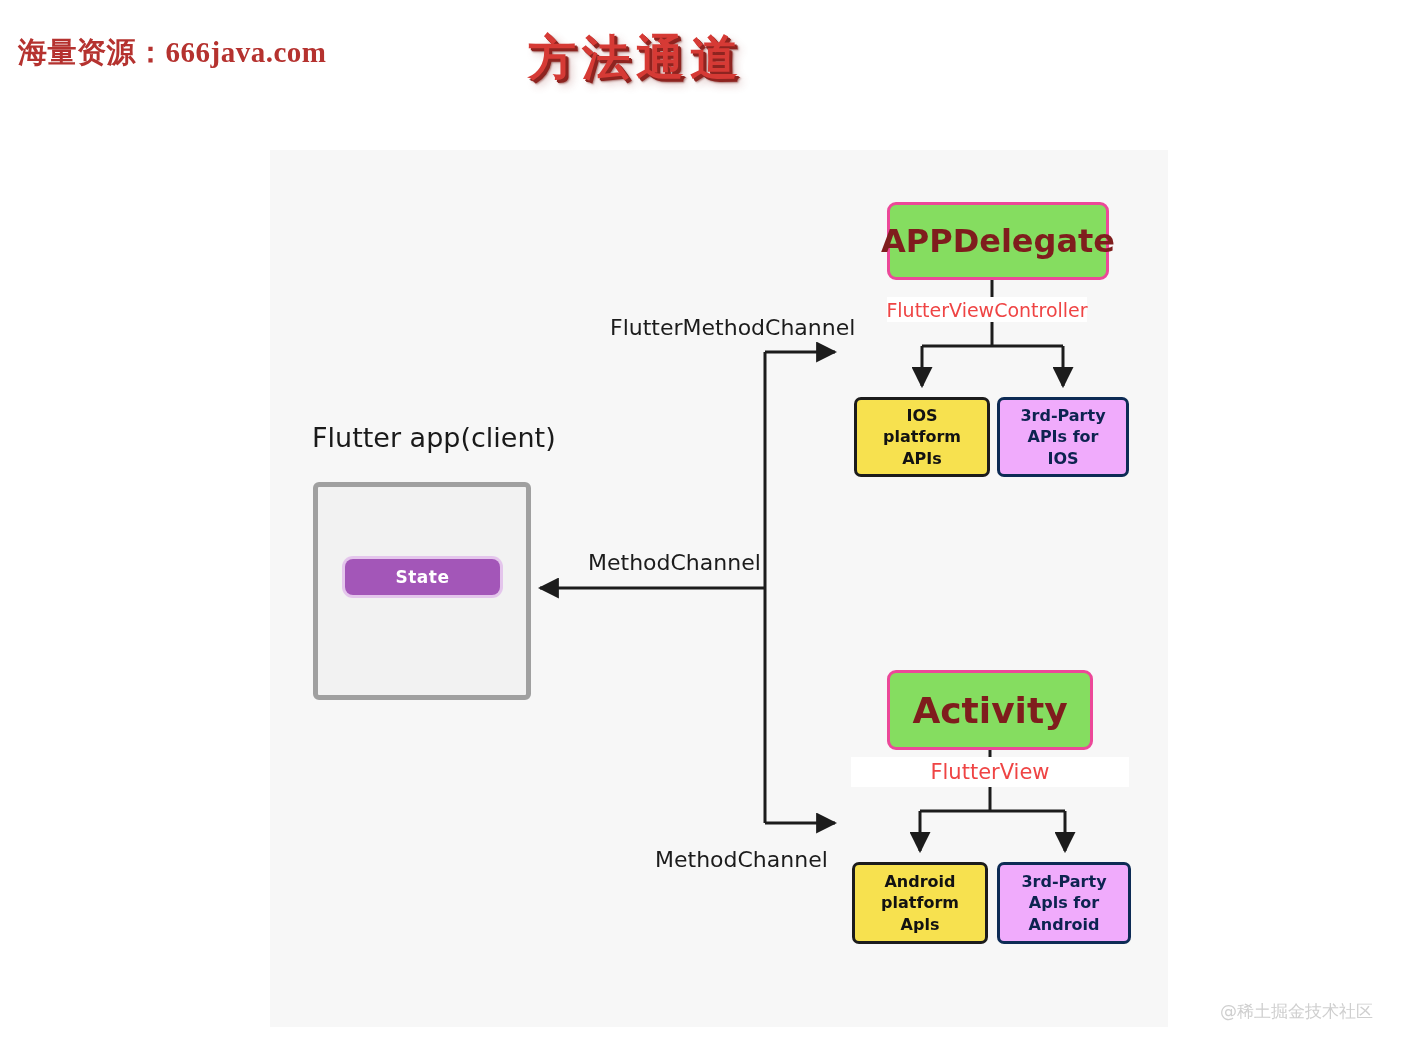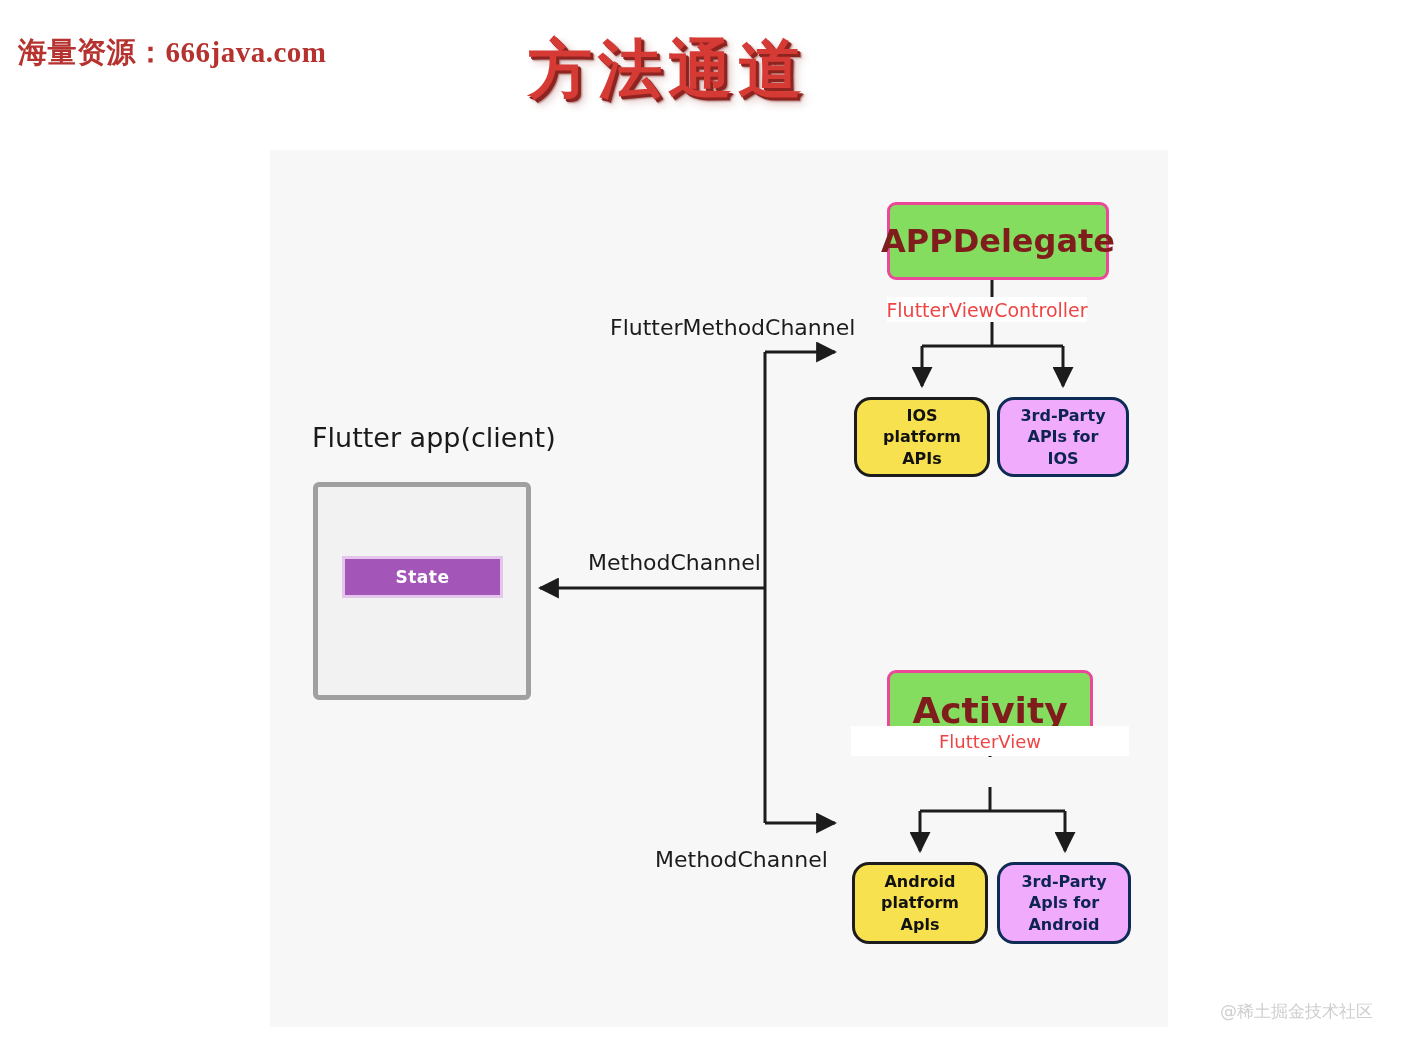--- a/index.html
+++ b/index.html
@@ -26,21 +26,21 @@
     font-weight: bold;
     color: #b5322f;
     letter-spacing: 0.5px;
     white-space: nowrap;
   }
   #page-title {
     position: absolute;
     left: 528px;
     top: 26px;
     font-family: "DejaVu Sans", sans-serif;
-    font-size: 64px;
+    font-size: 48px;
     font-weight: bold;
     color: #d63a35;
     letter-spacing: 6px;
     white-space: nowrap;
     text-shadow:
        2px 2px 0 #8e2420,
        3px 3px 0 #8e2420,
        4px 4px 2px rgba(120,35,30,0.55),
        6px 6px 8px rgba(150,60,55,0.30);
   }
@@ -90,21 +90,21 @@
   }
 
   
   #state-pill {
     position: absolute;
     left: 75px;
     top: 409px;
     width: 155px;
     height: 36px;
     background: #a356b8;
-    border-radius: 0;
+    border-radius: 8px;
     box-shadow: 0 0 0 3px rgba(216,160,232,0.55);
     display: flex;
     align-items: center;
     justify-content: center;
   }
   #state-pill .pill-text {
     color: #ffffff;
     font-family: "DejaVu Sans", sans-serif;
     font-size: 17px;
     font-weight: bold;
@@ -125,21 +125,21 @@
     font-family: "DejaVu Sans", sans-serif;
     font-weight: bold;
     text-align: right;
   }
   #appdelegate-box { left: 617px; top: 52px;  width: 222px; height: 78px; font-size: 32px; }
   #activity-box    { left: 617px; top: 520px; width: 206px; height: 80px; font-size: 36px; }
 
   
   .leaf-box {
     position: absolute;
-    border-radius: 17px;
+    border-radius: 7px;
     box-sizing: border-box;
     display: flex;
     flex-direction: column;
     align-items: center;
     justify-content: center;
     font-family: "DejaVu Sans", sans-serif;
     font-size: 16px;
     font-weight: bold;
     line-height: 1.32;
     text-align: center;
@@ -161,21 +161,21 @@
     white-space: nowrap;
     text-align: center;
     display: flex;
     align-items: center;
     justify-content: center;
   }
   #flutterviewcontroller-label {
     left: 617px; top: 147px; width: 200px; height: 25px; font-size: 19px;
   }
   #flutterview-label {
-    left: 581px; top: 576px; width: 278px; height: 30px; font-size: 18px;
+    left: 581px; top: 607px; width: 278px; height: 30px; font-size: 21px;
   }
 
   
   .channel-label {
     position: absolute;
     font-family: "DejaVu Sans", sans-serif;
     font-size: 22px;
     color: #1c1c1c;
     white-space: nowrap;
   }

